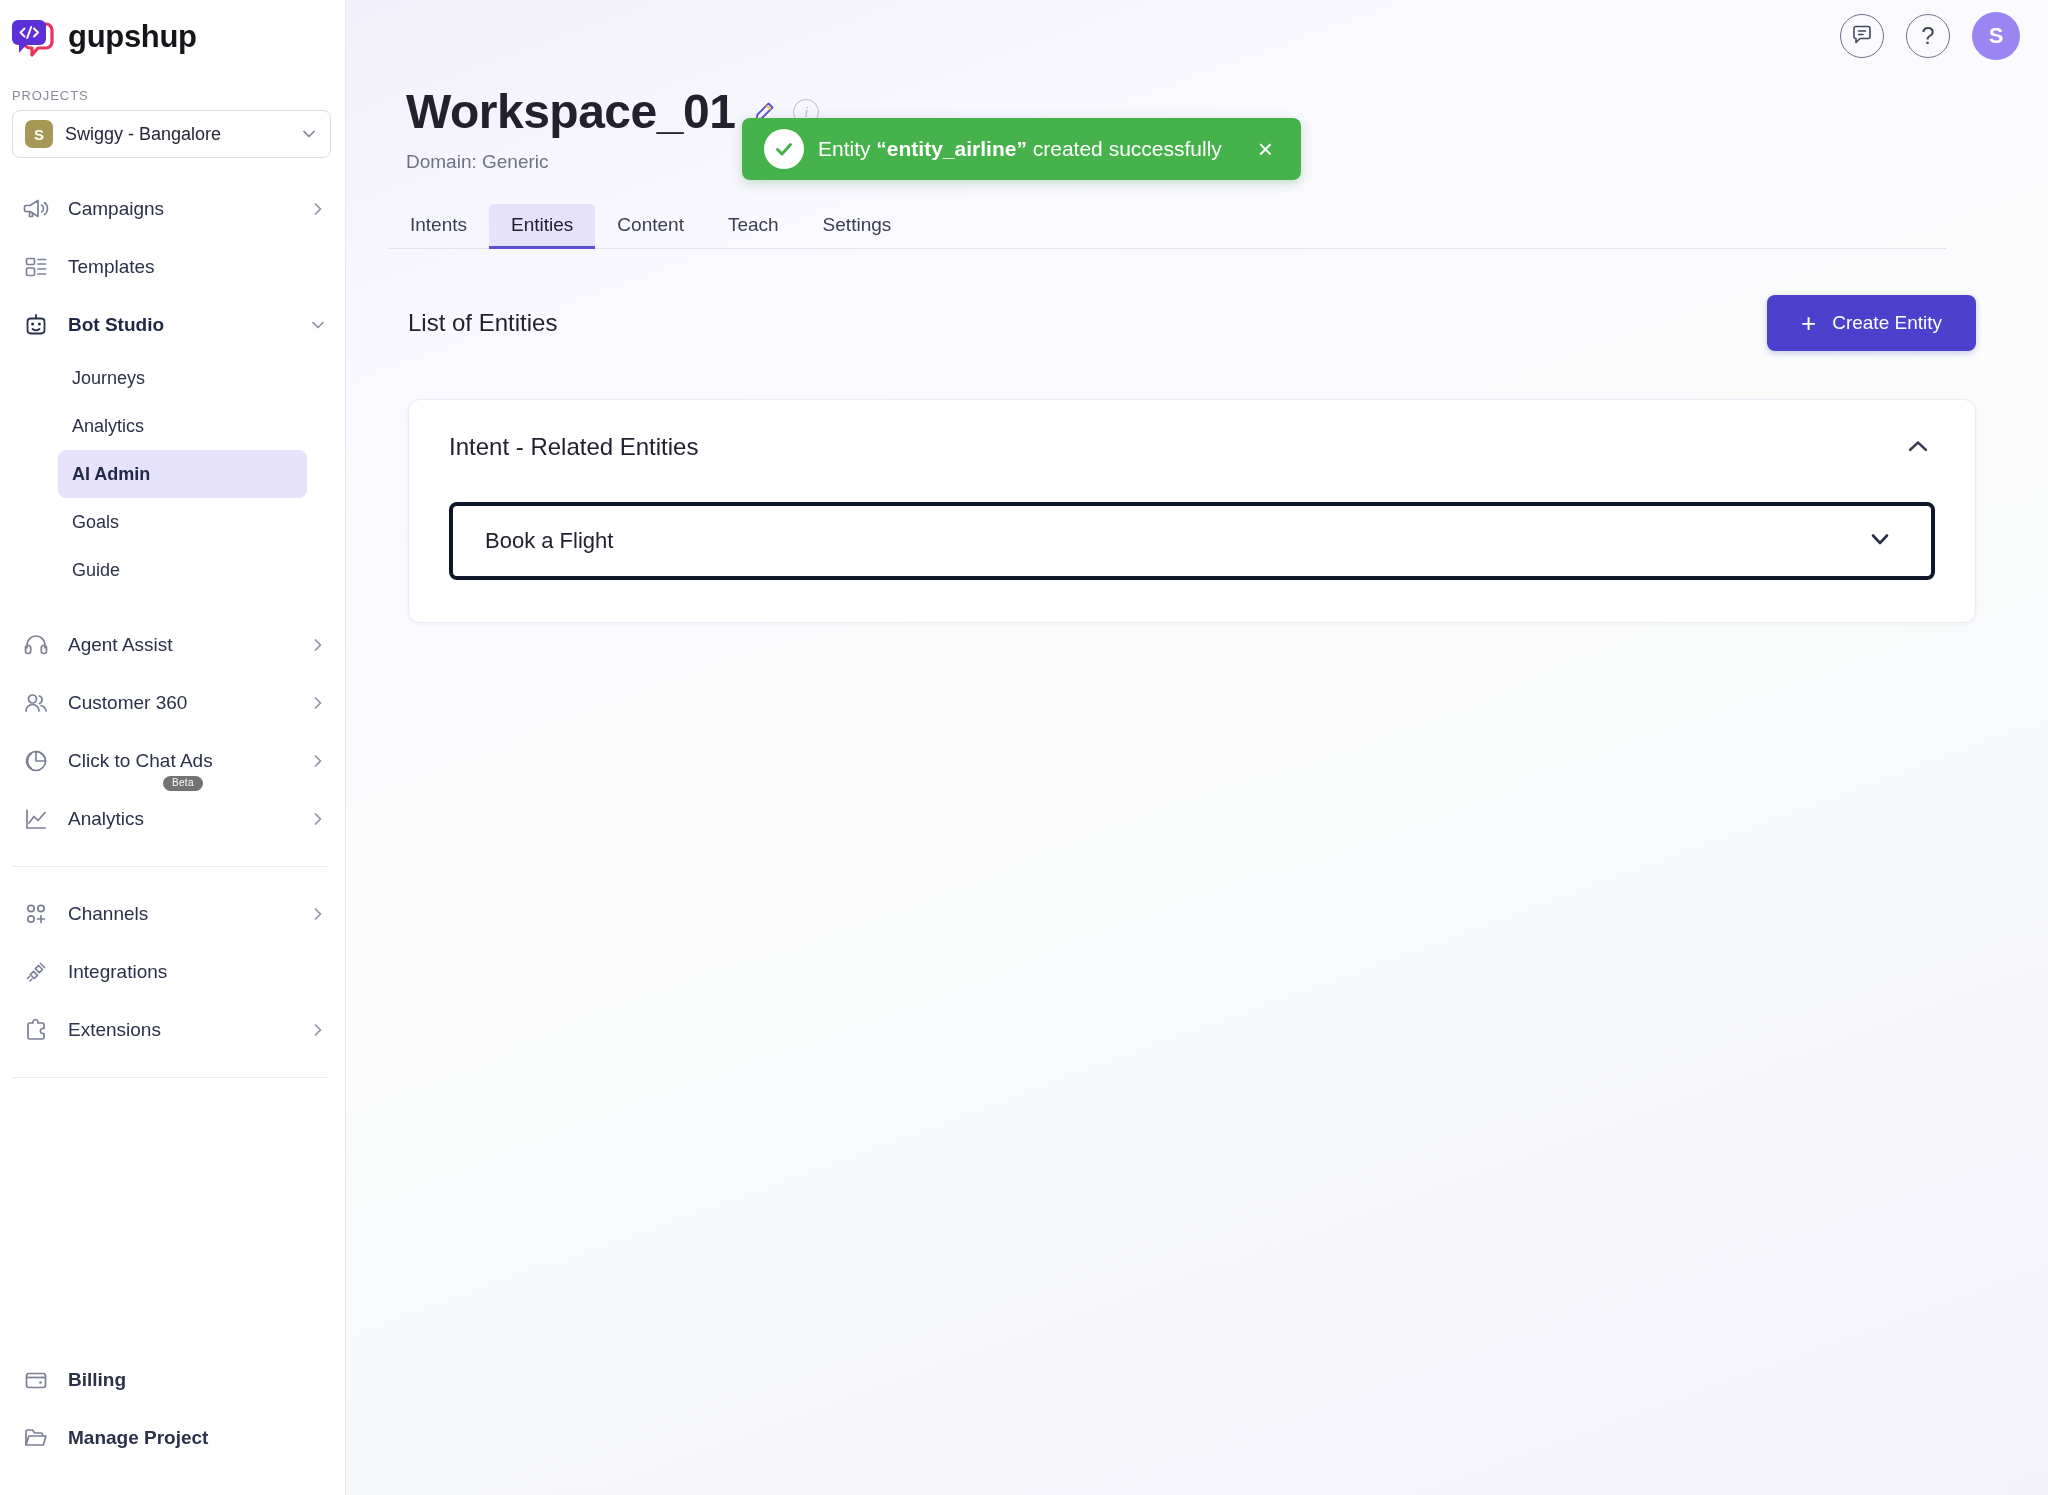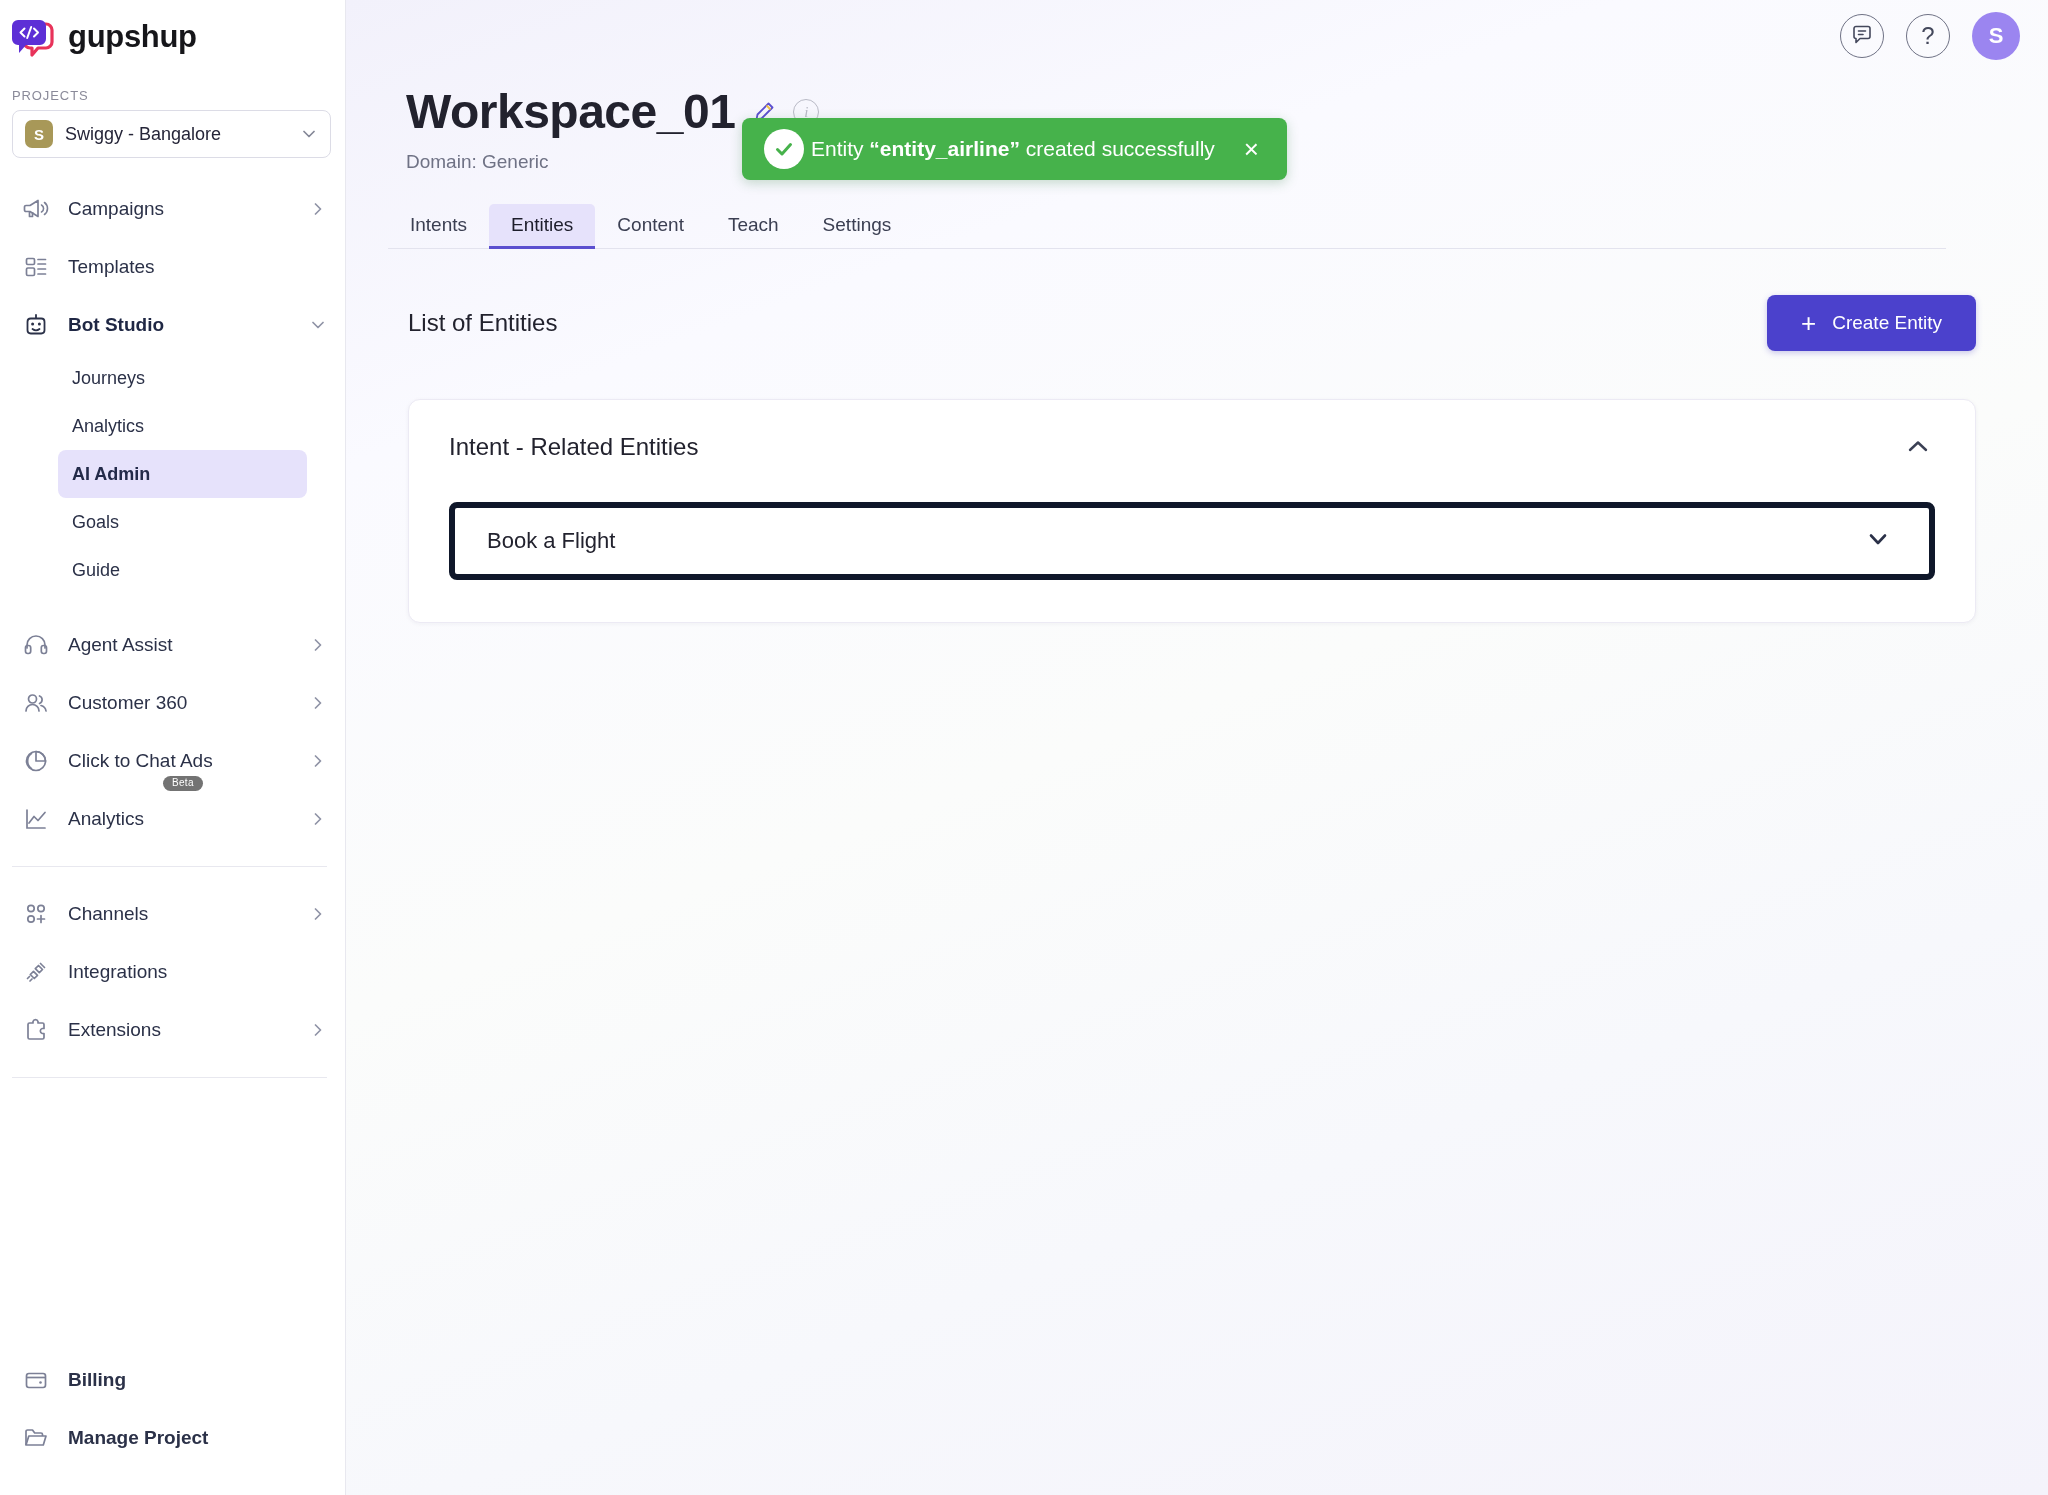--- a/index.html
+++ b/index.html
@@ -270,21 +270,21 @@
   .panel-head {
     display: flex;
     align-items: center;
     justify-content: space-between;
   }
   .panel-title { font-size: 24px; color: #22222e; }
   .collapse-btn { width: 34px; height: 34px; cursor: pointer; display:flex; align-items:center; justify-content:center; }
 
   .accordion {
     margin-top: 38px;
-    border: 6px solid #0f172a;
+    border: 4px solid #0f172a;
     border-radius: 8px;
     height: 78px;
     display: flex;
     align-items: center;
     justify-content: space-between;
     padding: 0 36px 0 32px;
     cursor: pointer;
     background: #fff;
   }
   .accordion-label { font-size: 22px; color: #22222e; }
@@ -293,21 +293,21 @@
   .toast {
     position: absolute;
     left: 396px;
     top: 118px;
     background: #46b24b;
     border-radius: 8px;
     height: 62px;
     display: flex;
     align-items: center;
     padding: 0 28px 0 22px;
-    gap: 7px;
+    gap: 14px;
     box-shadow: 0 3px 12px rgba(40,120,50,.25);
     z-index: 40;
   }
   .toast-check {
     width: 40px; height: 40px;
     border-radius: 50%;
     background: #fff;
     display:flex; align-items:center; justify-content:center;
     flex: 0 0 40px;
   }

